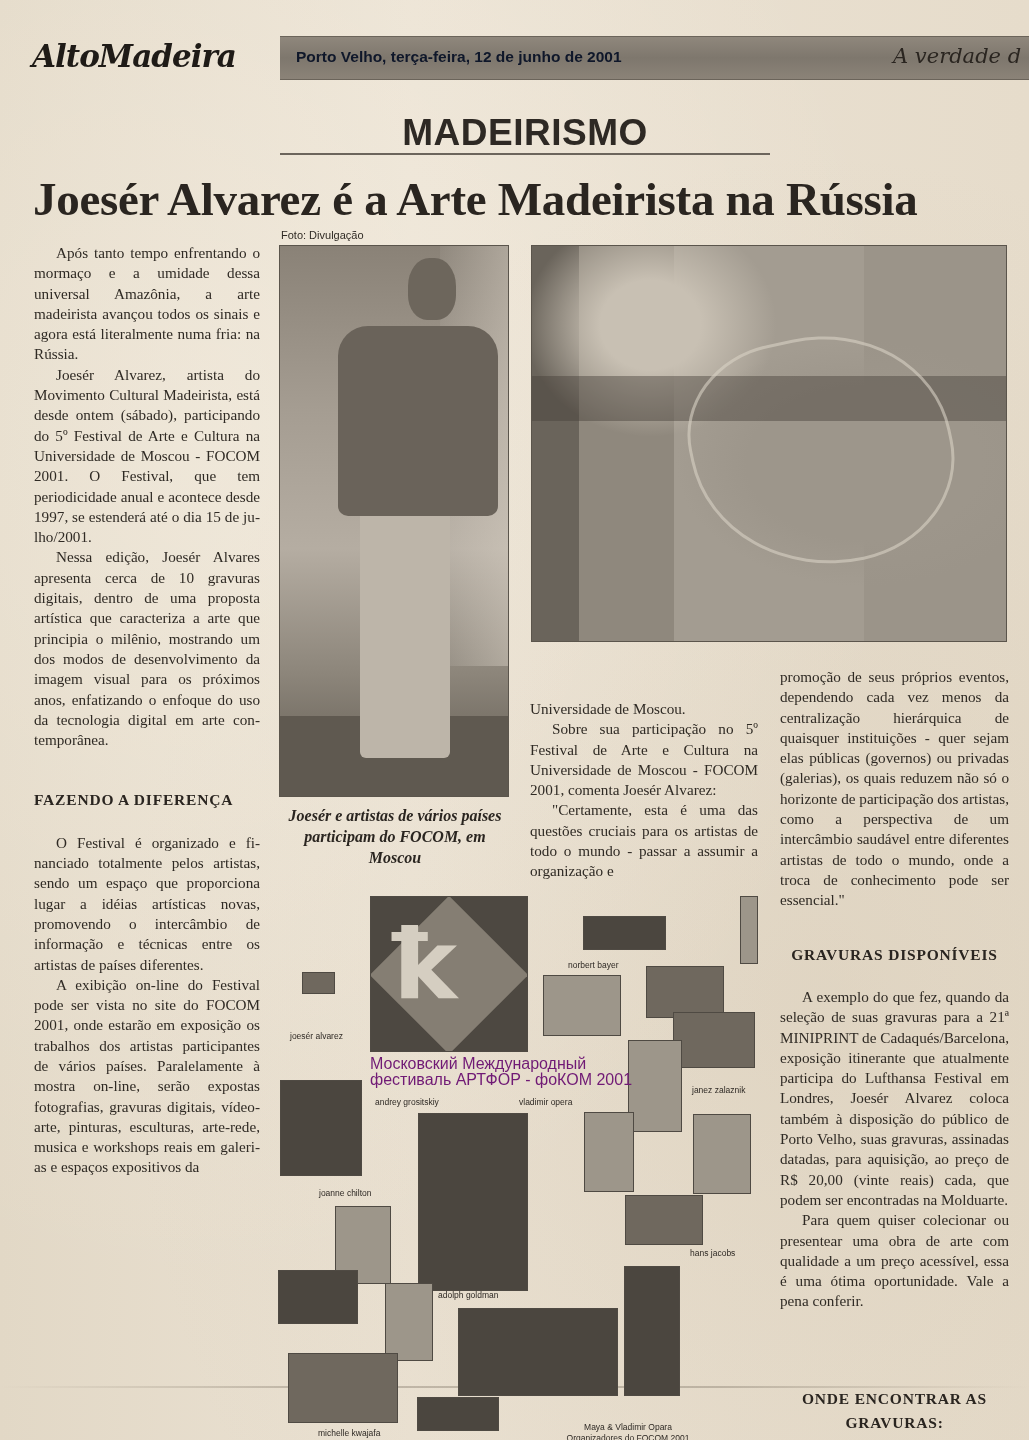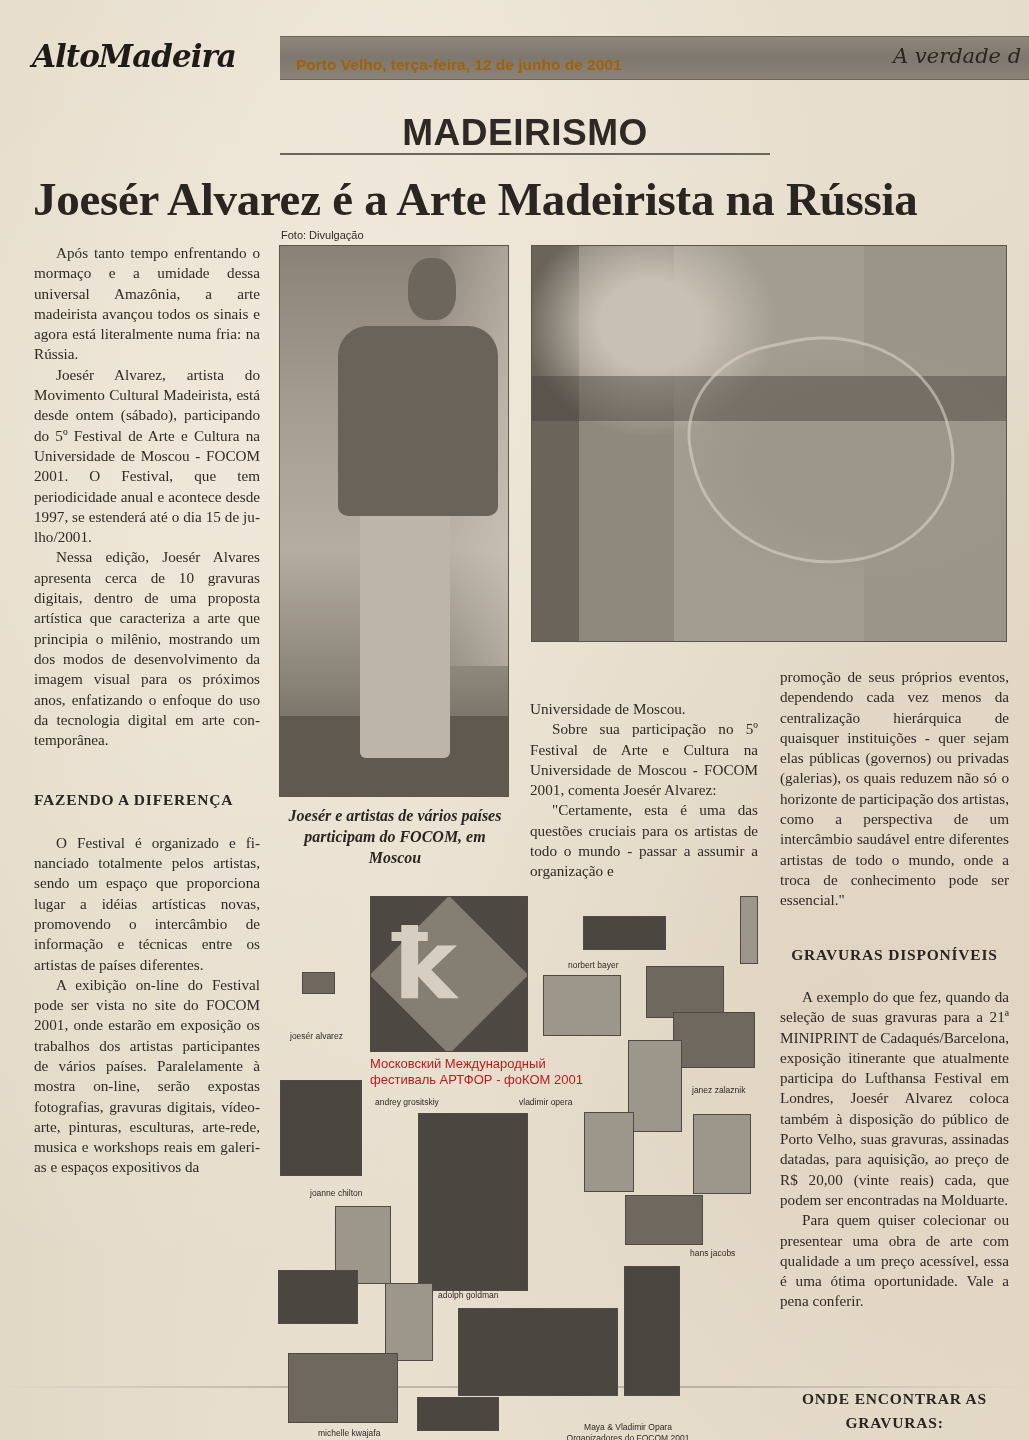--- a/index.html
+++ b/index.html
@@ -22,22 +22,22 @@
     font-family: "DejaVu Serif", serif; font-weight: bold; font-style: italic;
     font-size: 31px; letter-spacing: -1px; color: #1f1b17;
     transform: scaleY(1.05);
   }
   .masthead-bar {
     left: 280px; top: 36px; width: 760px; height: 44px;
     background: linear-gradient(180deg, #8f877c, #7e776d 50%, #8b8378);
     border-top: 1px solid #6b645a; border-bottom: 1px solid #6b645a;
   }
   .masthead-date {
-    left: 296px; top: 56px; font-family: "Liberation Sans", sans-serif;
-    font-size: 15.5px; font-weight: bold; color: #a16207;
+    left: 296px; top: 48px; font-family: "Liberation Sans", sans-serif;
+    font-size: 15.5px; font-weight: bold; color: #0f172a;
   }
   .masthead-slogan {
     left: 893px; top: 44px; font-family: "DejaVu Serif", serif;
     font-style: italic; font-size: 21px; color: #2a2520; white-space: nowrap;
   }
 
   .section-kicker {
     left: 280px; top: 112px; width: 490px; text-align: center;
     font-family: "Liberation Sans", sans-serif; font-weight: bold;
     font-size: 37px; color: #2e2924; letter-spacing: 0.5px;
@@ -137,22 +137,22 @@
   .tile.logo .mark {
     position: absolute; left: 20px; top: 20px; font-size: 96px; line-height: 1;
     font-family: "DejaVu Sans", sans-serif; color: #d5cec1; font-weight: bold;
   }
   .clabel {
     position: absolute; font-family: "Liberation Sans", sans-serif;
     font-size: 8.5px; color: #2e2924; white-space: nowrap;
   }
   .russian {
     position: absolute; left: 92px; top: 168px;
-    font-family: "Liberation Sans", sans-serif; font-size: 13px;
-    line-height: 16px; color: #b91c1c;
+    font-family: "Liberation Sans", sans-serif; font-size: 16px;
+    line-height: 16px; color: #701a75;
   }
   .organizers {
     position: absolute; left: 275px; top: 534px; width: 150px; text-align: center;
     font-family: "Liberation Sans", sans-serif; font-size: 8.5px;
     line-height: 11px; color: #2e2924;
   }
 
   .subhead-right {
     left: 780px; top: 946px; width: 229px; text-align: center;
   }
@@ -233,21 +233,21 @@
   <div class="tile light" style="left:462px;top:8px;width:18px;height:68px;"></div>
   <div class="tile light" style="left:350px;top:152px;width:54px;height:92px;"></div>
   <span class="clabel" style="left:414px;top:197px;">janez zalaznik</span>
   <div class="russian">
     <div>Московский Международный</div>
     <div>фестиваль АРТФОР - фоКОМ 2001</div>
   </div>
   <span class="clabel" style="left:97px;top:209px;">andrey grositskiy</span>
   <span class="clabel" style="left:241px;top:209px;">vladimir opera</span>
   <div class="tile dark" style="left:2px;top:192px;width:82px;height:96px;"></div>
-  <span class="clabel" style="left:20px;top:300px;padding-left:12px;">joanne chilton</span>
+  <span class="clabel" style="left:29px;top:300px;padding-left:12px;">joanne chilton</span>
   <div class="tile dark" style="left:140px;top:225px;width:110px;height:178px;"></div>
   <div class="tile light" style="left:306px;top:224px;width:50px;height:80px;"></div>
   <div class="tile light" style="left:415px;top:226px;width:58px;height:80px;"></div>
   <div class="tile" style="left:347px;top:307px;width:78px;height:50px;"></div>
   <span class="clabel" style="left:412px;top:360px;">hans jacobs</span>
   <div class="tile light" style="left:57px;top:318px;width:56px;height:78px;"></div>
   <div class="tile dark" style="left:0;top:382px;width:80px;height:54px;"></div>
   <div class="tile light" style="left:107px;top:395px;width:48px;height:78px;"></div>
   <span class="clabel" style="left:160px;top:402px;">adolph goldman</span>
   <div class="tile dark" style="left:180px;top:420px;width:160px;height:88px;"></div>

